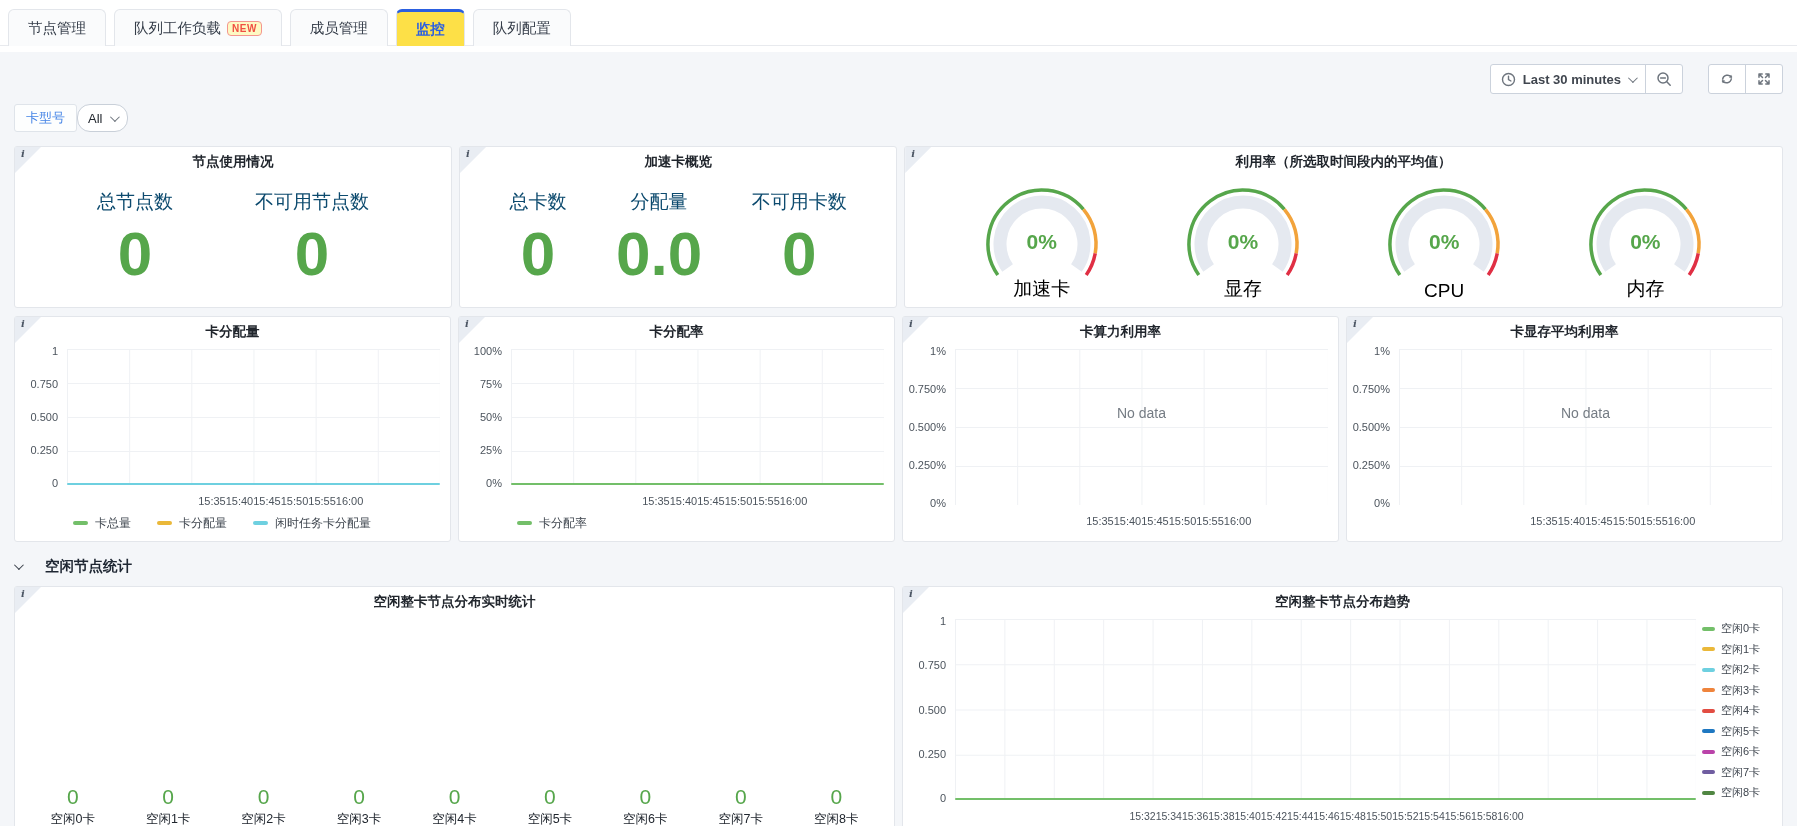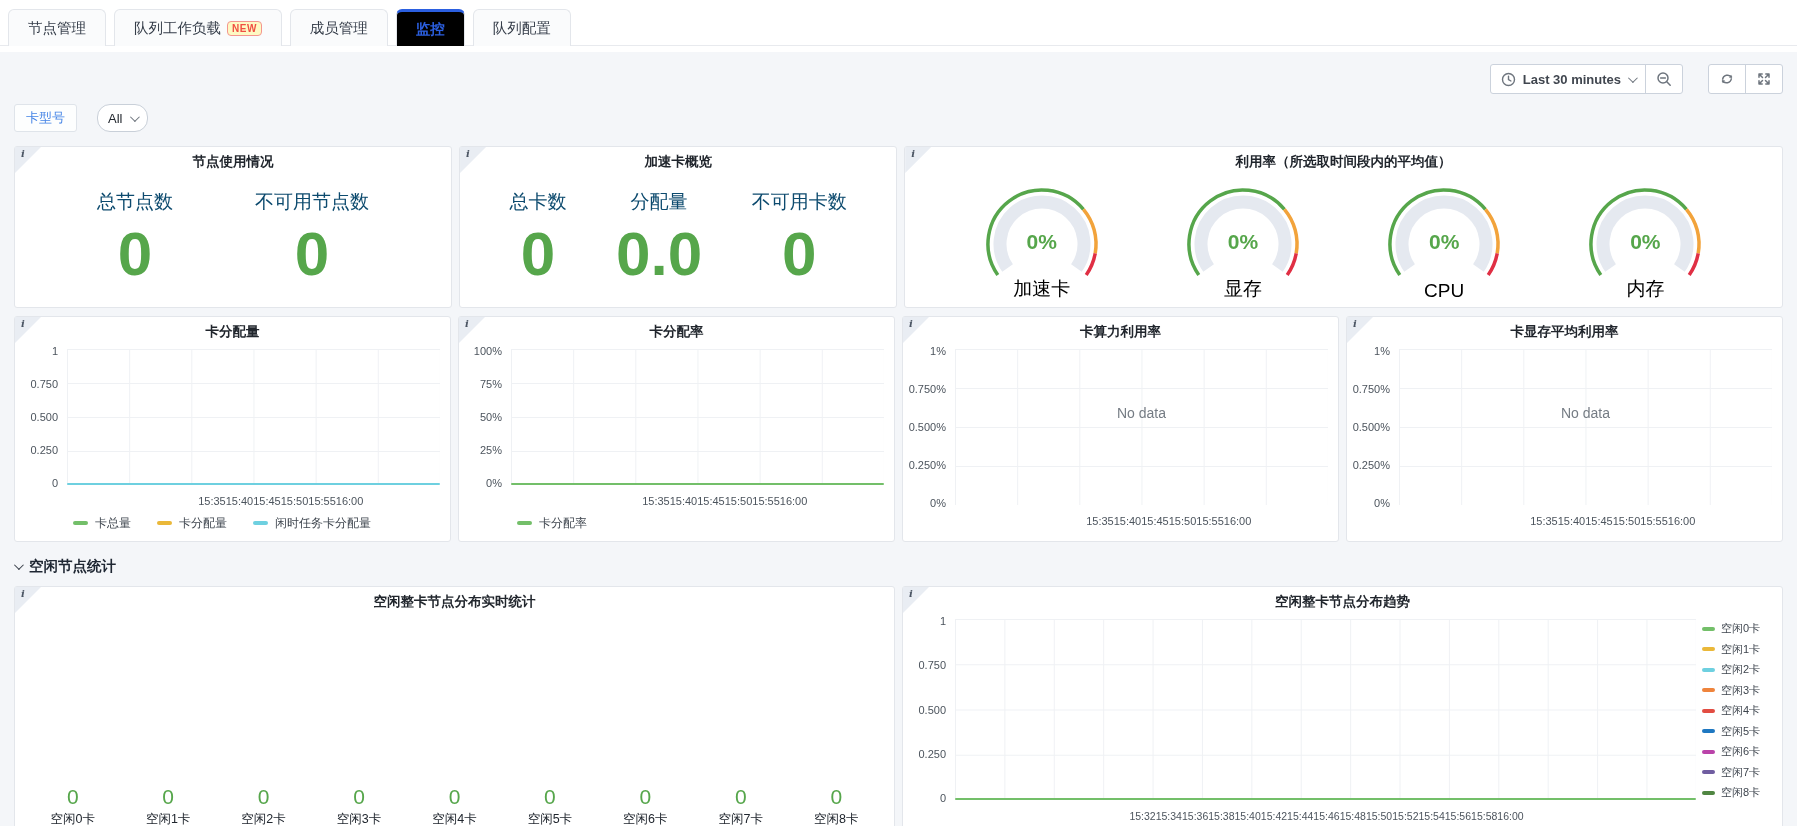--- a/index.html
+++ b/index.html
@@ -5,40 +5,40 @@
   * { box-sizing: border-box; margin: 0; padding: 0; }
   html,body { width:1797px; height:826px; overflow:hidden; background:#fff;
     font-family:"Liberation Sans","DejaVu Sans",sans-serif; }
 
   
   .tabbar { height:46px; display:flex; gap:8px; padding:9px 8px 0 8px;
     border-bottom:1px solid #E8EAEE; background:#fff; }
   .tab { display:flex; align-items:center; gap:6px; padding:0 19px; height:37px;
     background:#FAFBFC; border:1px solid #E3E6EB; border-bottom:none;
     border-radius:6px 6px 0 0; font-size:14.5px; color:#353D49; cursor:pointer; }
-  .tab.active { background:#000000; color:#2B5FE0; font-weight:bold;
+  .tab.active { background:#fde047; color:#2B5FE0; font-weight:bold;
     border-top:3px solid #2B5FE0; }
   .badge { font-size:10px; font-weight:bold; color:#F04F43; border:1px solid #F4968F;
     border-radius:4px; padding:1px 4px; background:#fef9c3; letter-spacing:.5px; }
 
   
   .dash { background:#F4F6F9; height:774px; margin-top:6px; padding:8px 14px 0 14px; }
 
   .toolbar { display:flex; justify-content:flex-end; align-items:center; gap:25px;
     height:30px; margin:4px 0 10px 0; }
   .ctl-group { display:flex; align-items:stretch; height:30px; background:#fff;
     border:1px solid #CBD2DC; border-radius:3px; overflow:hidden; }
   .ctl-btn { display:flex; align-items:center; gap:7px; padding:0 10px; cursor:pointer;
     font-size:13px; font-weight:bold; color:#40464F; }
   .ctl-btn + .ctl-btn { border-left:1px solid #CBD2DC; }
   .icon-svg { display:block; }
   .chev { width:7px; height:7px; border-right:1.6px solid #6E757E;
     border-bottom:1.6px solid #6E757E; transform:rotate(45deg) translateY(-2px); }
 
-  .filter-row { display:flex; gap:20px; height:28px; margin-bottom:14px; }
+  .filter-row { display:flex; gap:0; height:28px; margin-bottom:14px; }
   .filter-chip { display:flex; align-items:center; padding:0 11px; background:#FDFEFE;
     border:1px solid #DFE4EA; border-radius:3px; color:#4584E6; font-size:13px; cursor:pointer; }
   .filter-dd { display:flex; align-items:center; gap:8px; padding:0 10px; background:#fff;
     border:1px solid #C9D0D9; border-radius:13px; color:#23282F; font-size:13px; cursor:pointer; }
 
   .row1 { display:grid; grid-template-columns:1fr 1fr 2.006fr; gap:7px; height:160px; margin-bottom:10px; }
   .row2 { display:grid; grid-template-columns:repeat(4,1fr); gap:7px; height:226px; margin-bottom:12px; }
   .row3 { display:grid; grid-template-columns:1fr 1fr; gap:7px; height:227px; }
 
   .panel { position:relative; background:#fff; border:1px solid #E3E6EB; border-radius:3px; }
@@ -83,21 +83,21 @@
   .xlabels.full { padding-left:50px; padding-right:78px; font-size:10.5px; }
   .legend-row { height:24px; display:flex; gap:26px; align-items:center; padding-left:52px;
     font-size:12px; color:#3E454E; }
   .legend-item { display:flex; align-items:center; cursor:pointer; }
   .swatch { width:15px; height:4px; border-radius:2px; display:inline-block; margin-right:7px; }
   .legend-col { width:76px; display:flex; flex-direction:column; justify-content:flex-start;
     gap:5.5px; padding:2px 0 0 6px; font-size:11px; color:#3E454E; }
   .legend-col .swatch { width:13px; margin-right:6px; }
 
   
-  .sec { height:24px; display:flex; align-items:center; gap:8px; margin-bottom:8px; cursor:pointer; }
+  .sec { height:24px; display:flex; align-items:center; gap:24px; margin-bottom:8px; cursor:pointer; }
   .sec-title { font-size:14.5px; font-weight:bold; color:#1F2733; }
   .sec .chev { border-color:#3A414B; }
 
   
   .stats-bottom { position:absolute; left:10px; right:10px; bottom:8px; display:flex; }
   .mini-stat { flex:1; display:flex; flex-direction:column; align-items:center; gap:2px; }
   .mini-stat .val { font-size:21px; color:#56A64B; }
   .mini-stat .lbl { font-size:12.5px; color:#20262E; }
 </style>
 </head>

